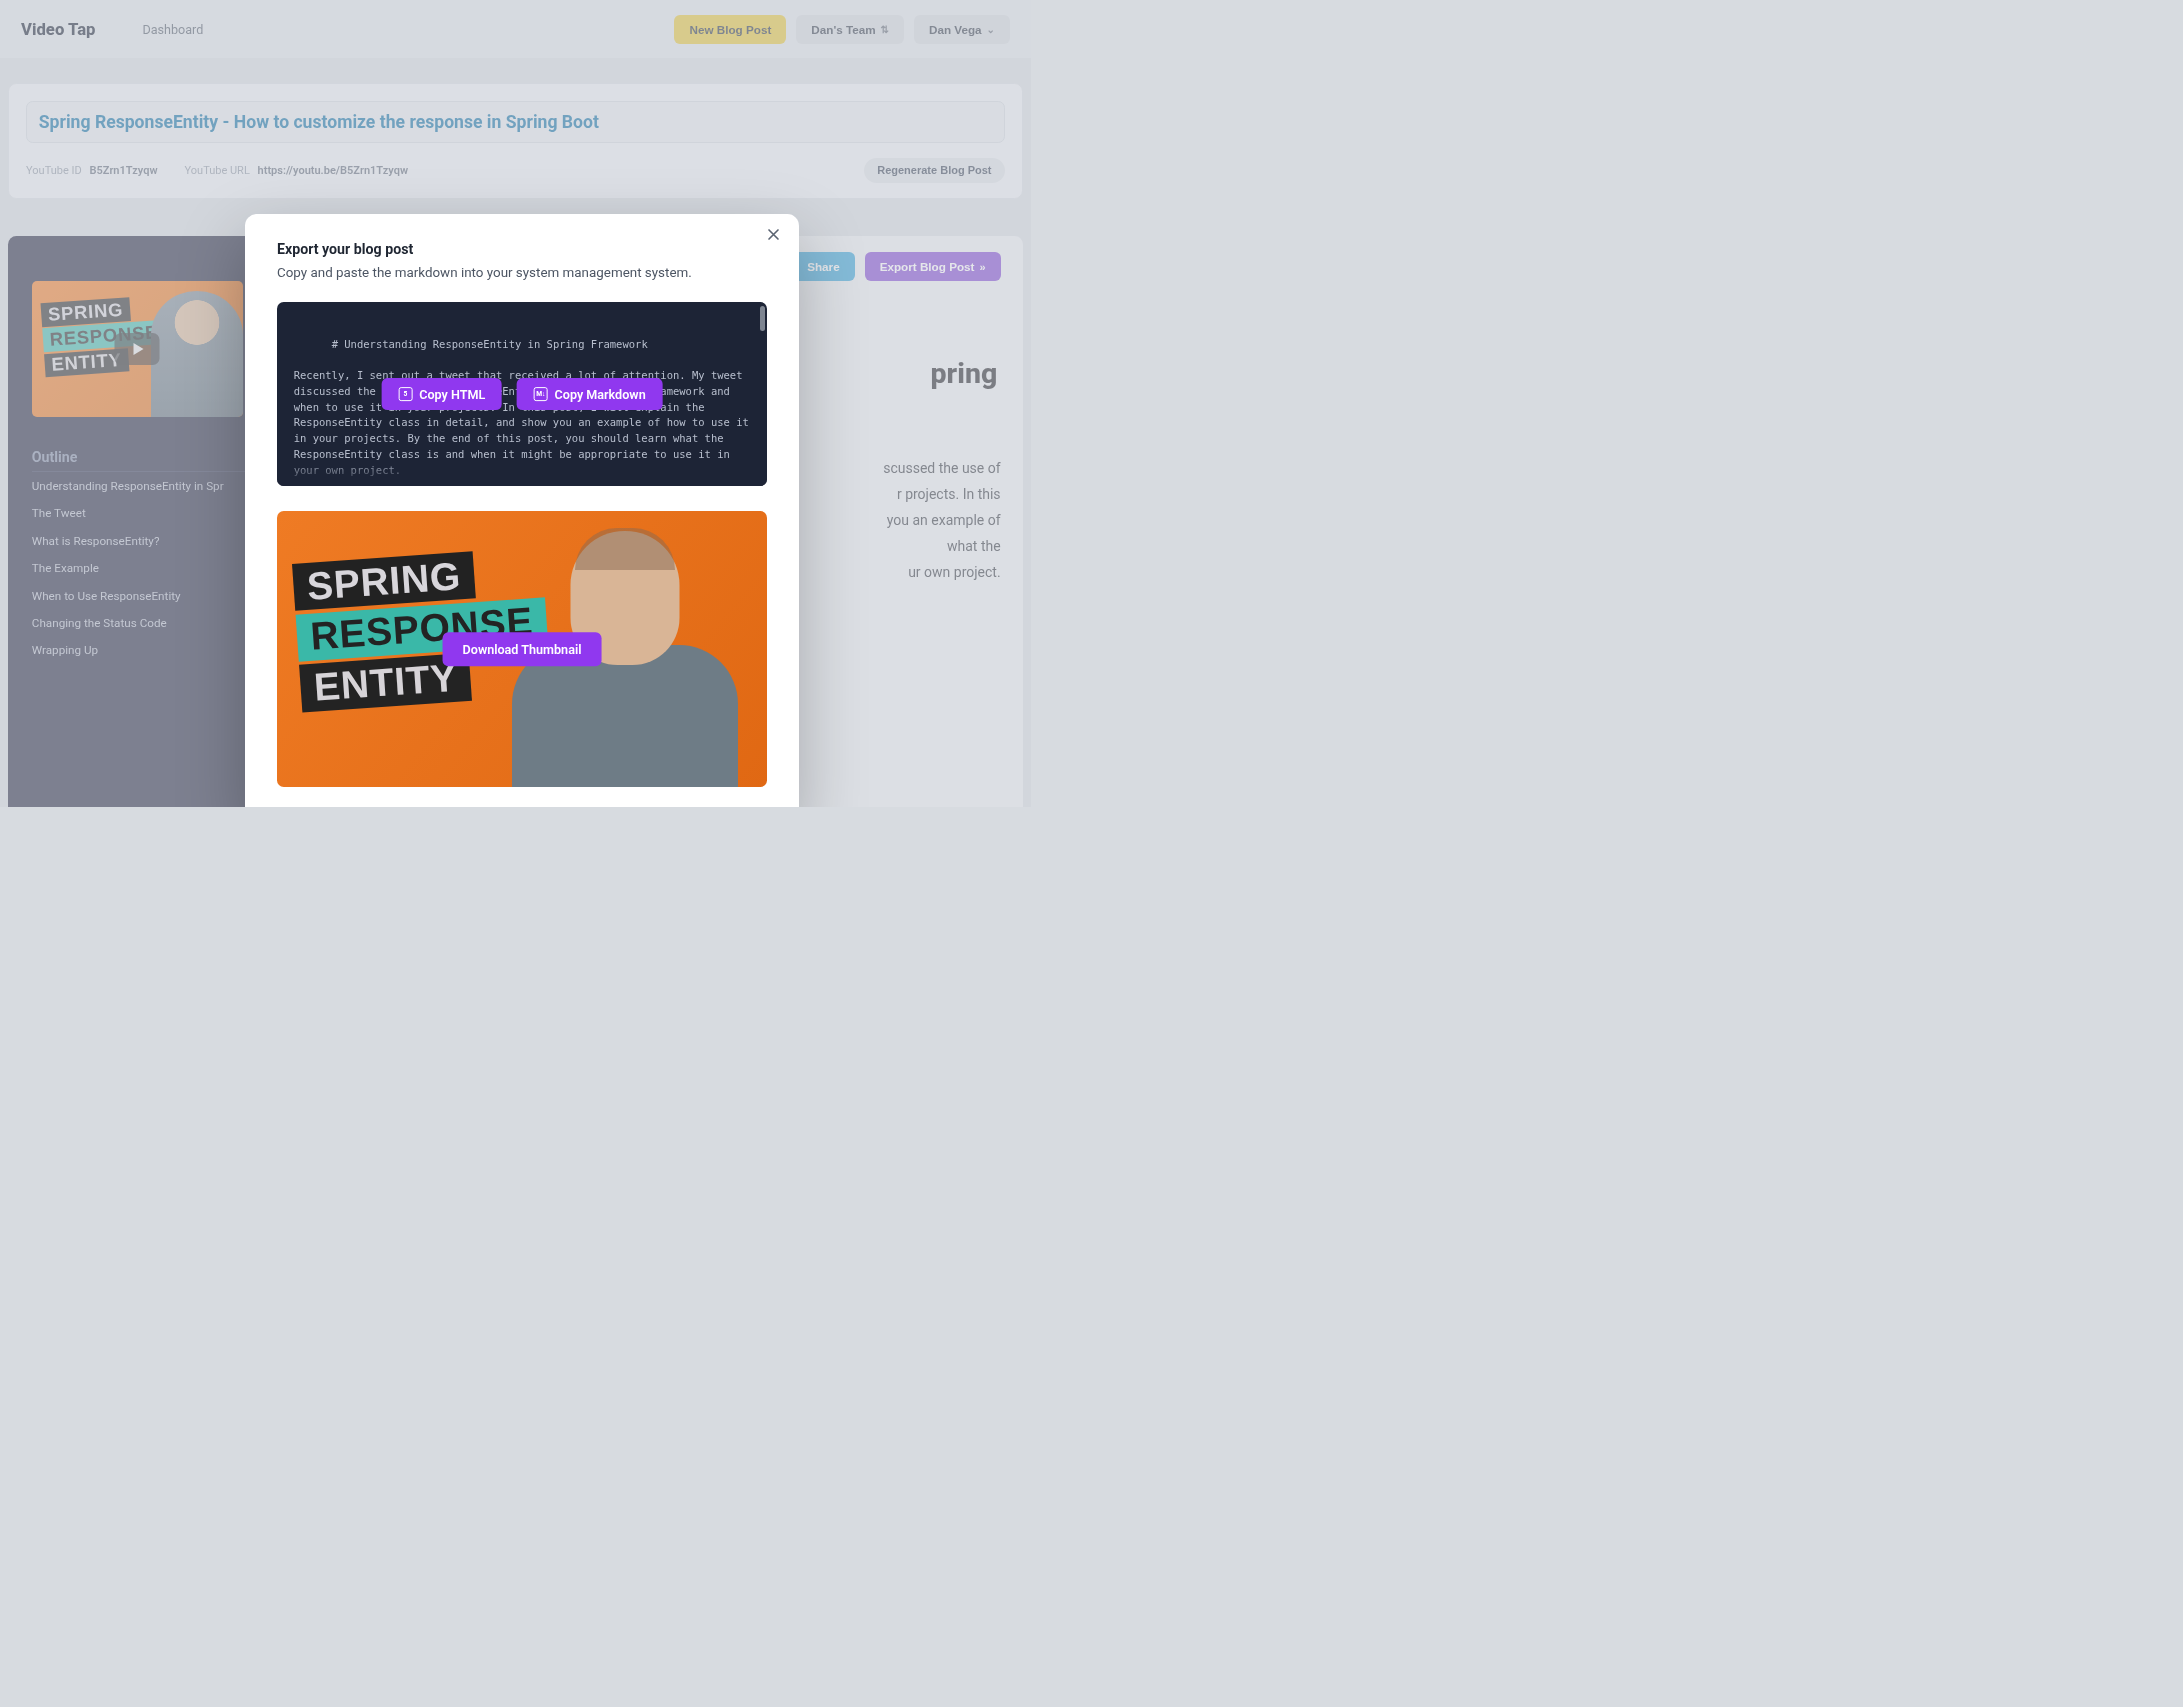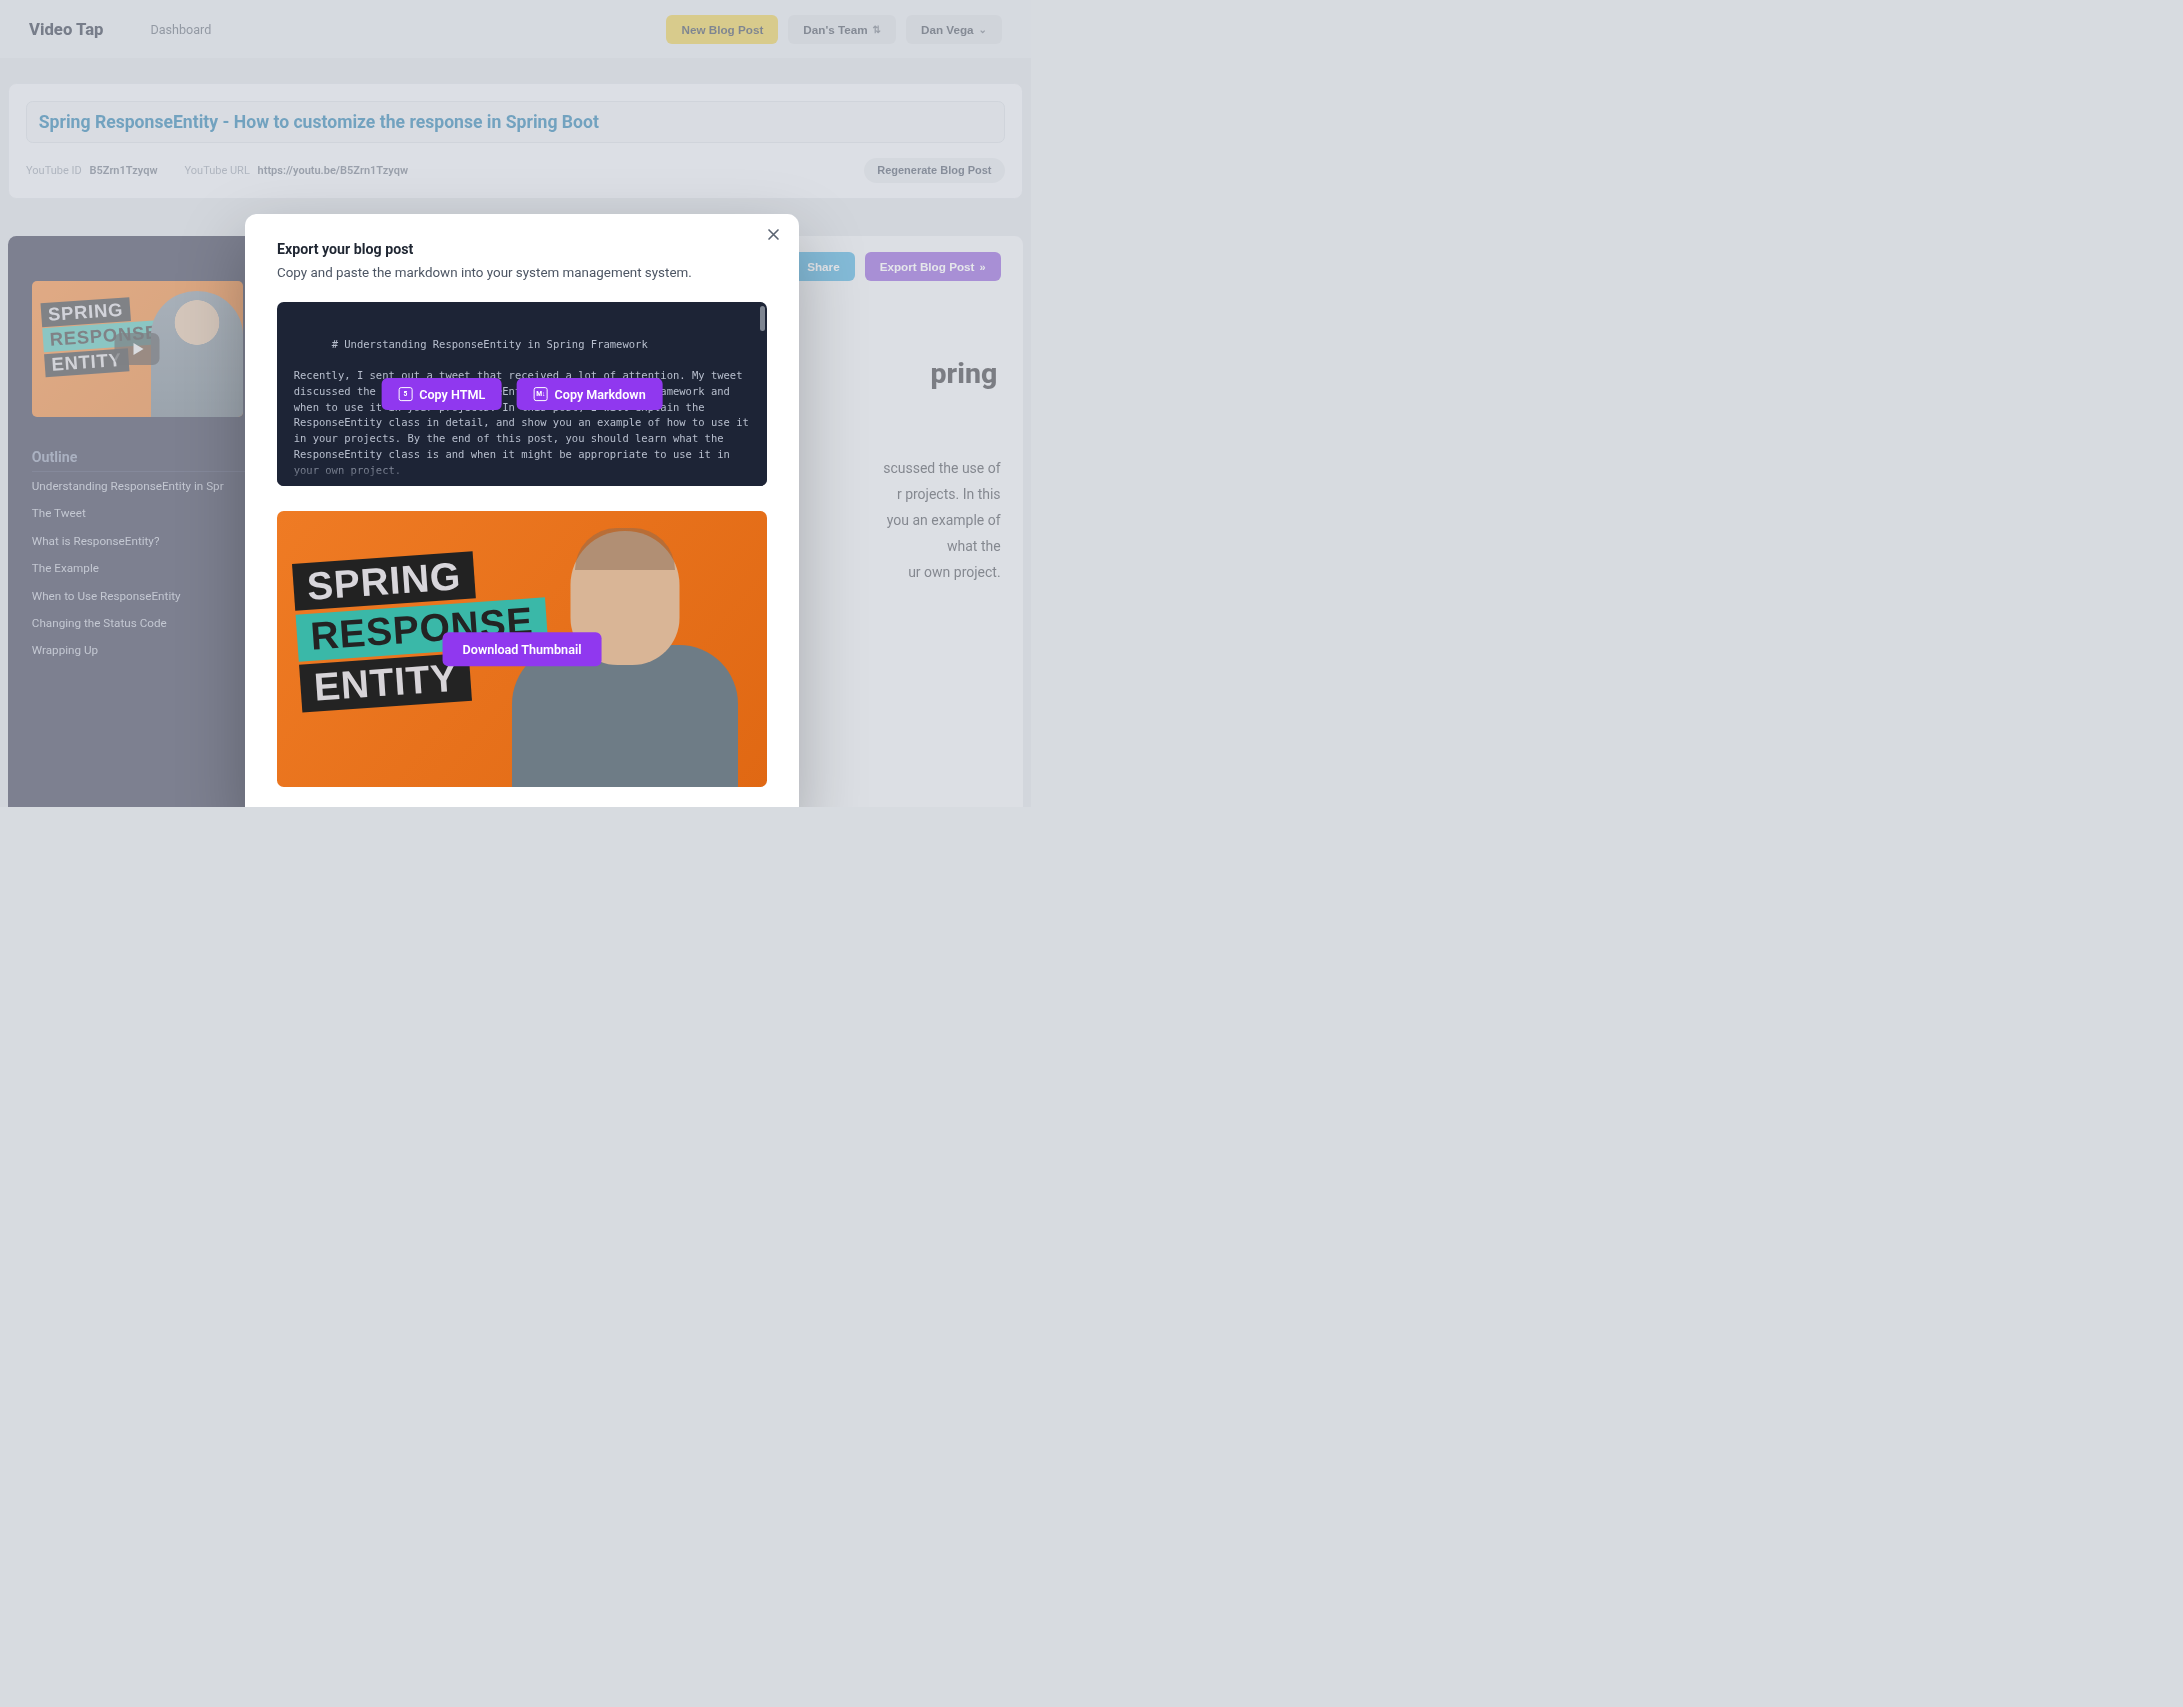--- a/index.html
+++ b/index.html
@@ -9,21 +9,21 @@
     color: #1e293b;
     width: 1031px;
     height: 807px;
     overflow: hidden;
     position: relative;
   }
   
   .header {
     display: flex;
     align-items: center;
-    padding: 0 29px;
+    padding: 0 21px;
     height: 58px;
     background: #e1e5e9;
   }
   .brand {
     font-weight: 800;
     font-size: 16.7px;
     color: #0f172a;
   }
   .header-nav {
     margin-left: 47px;

